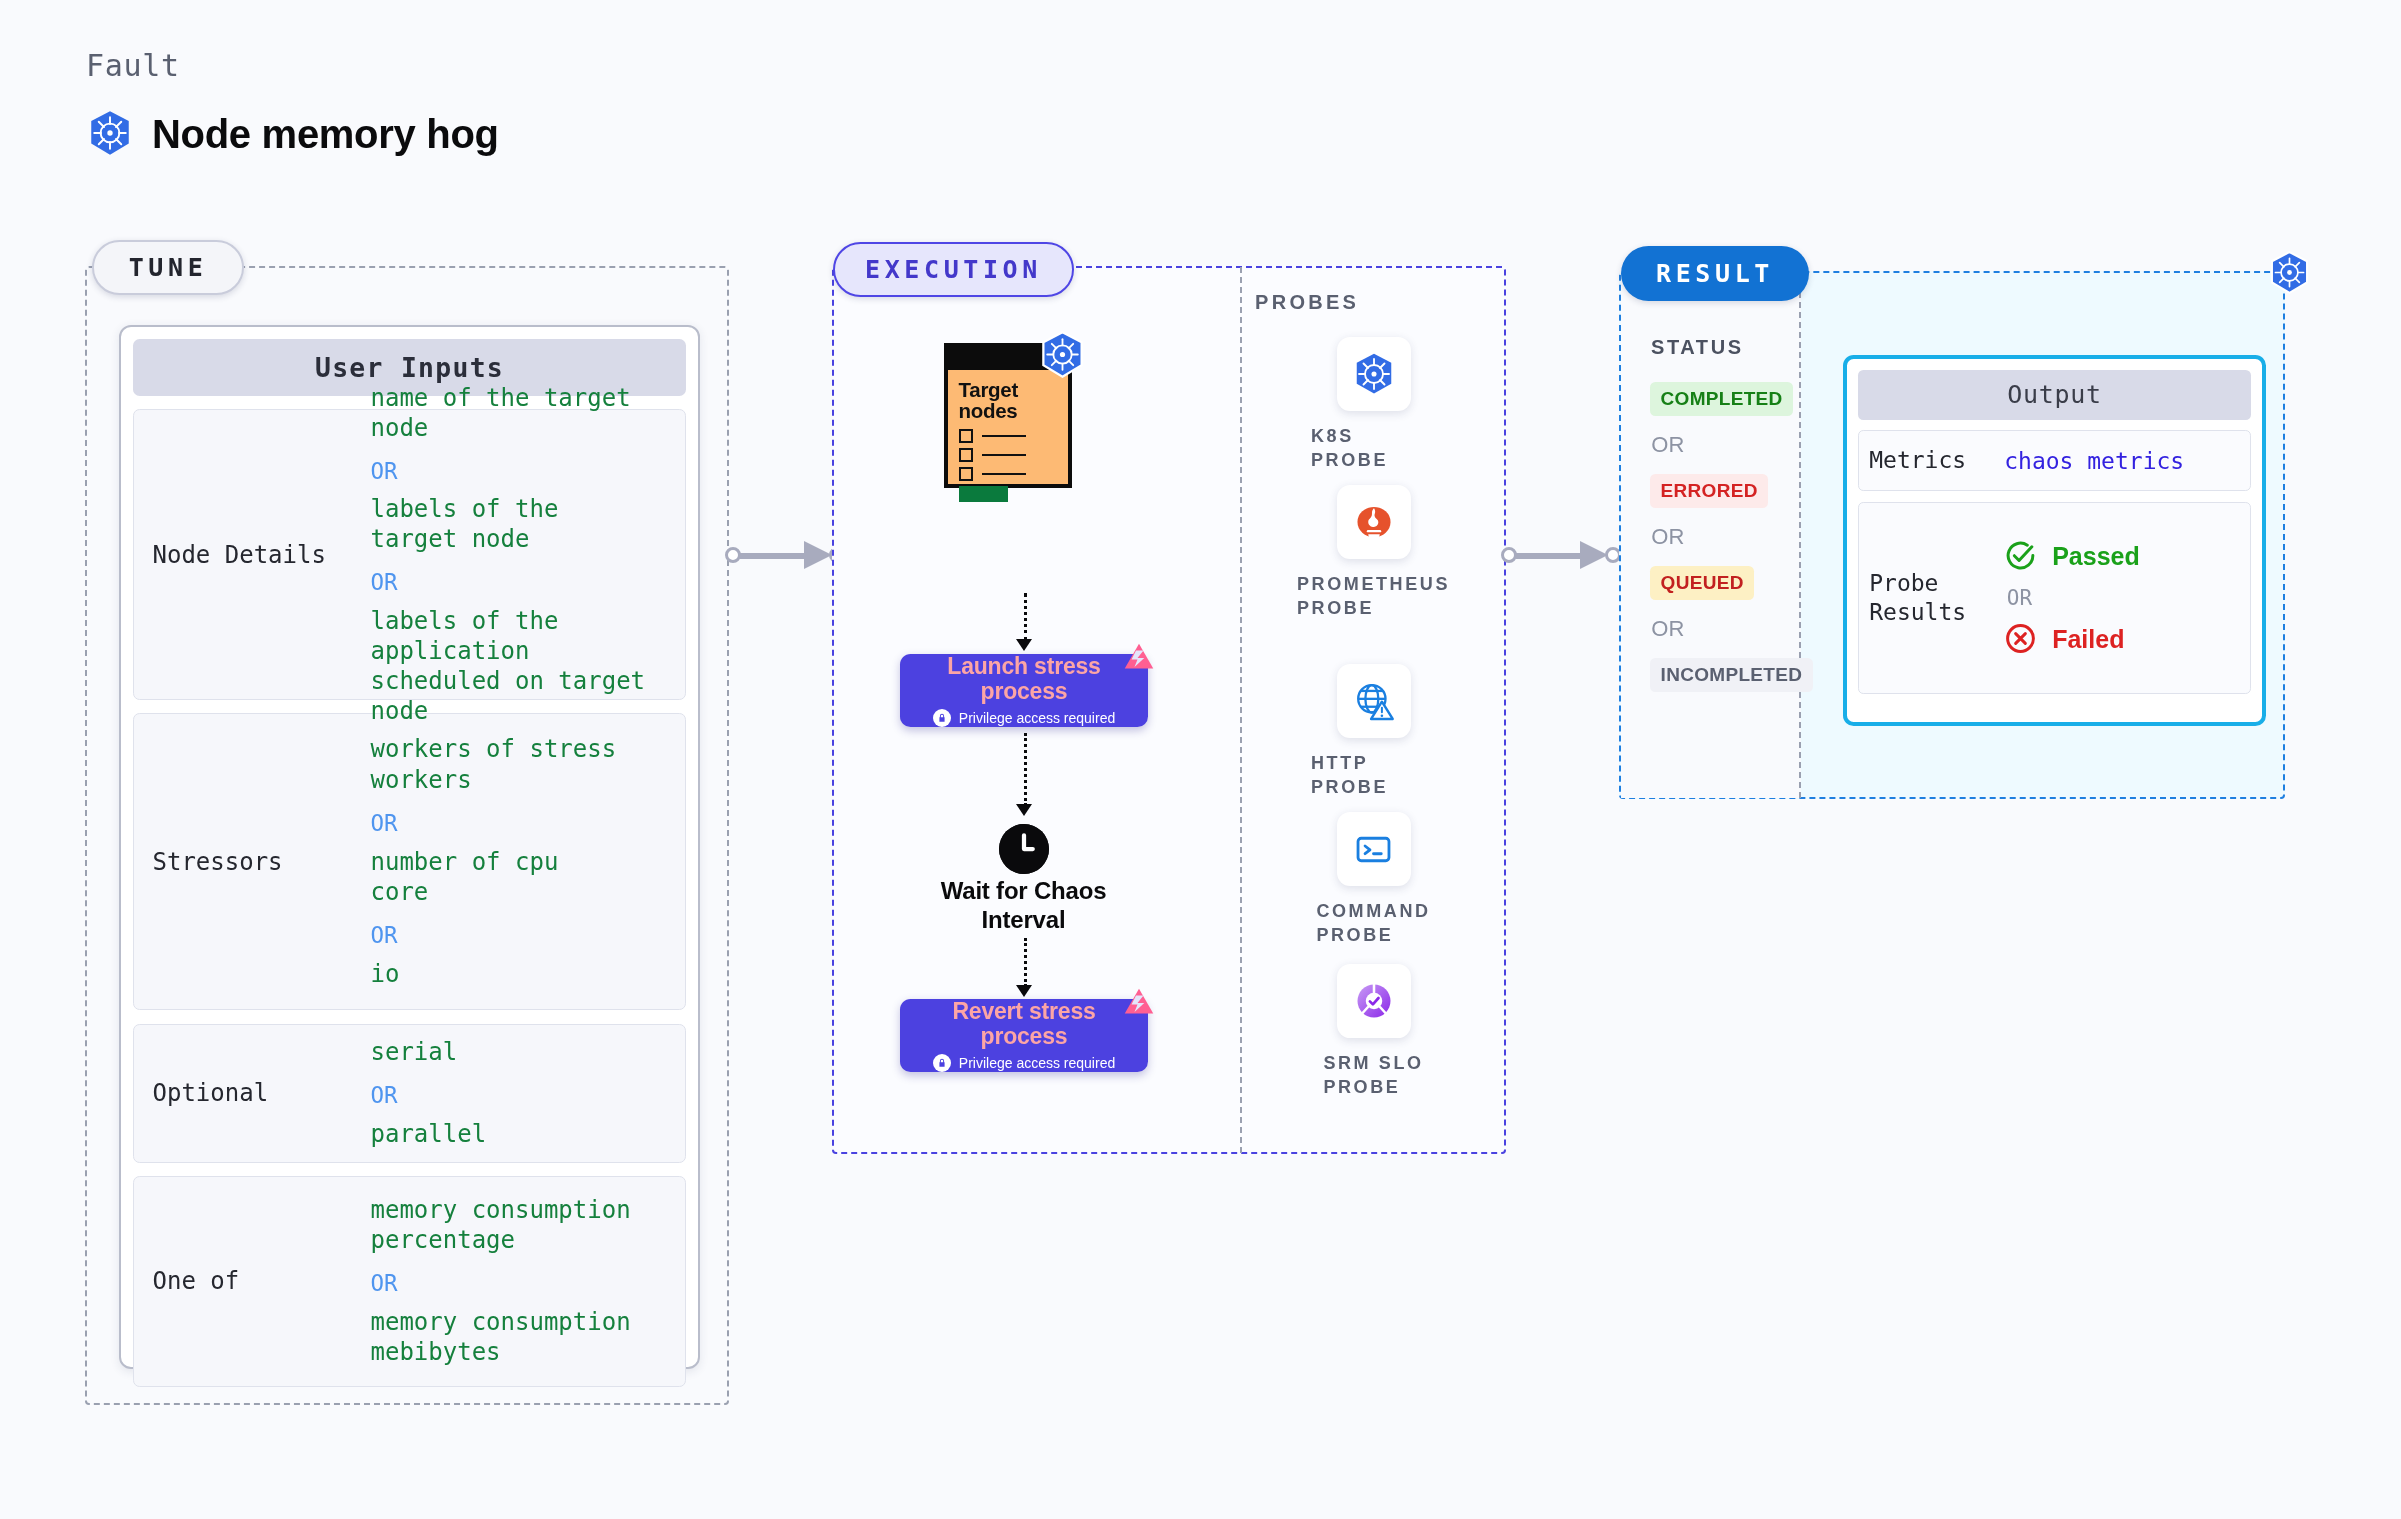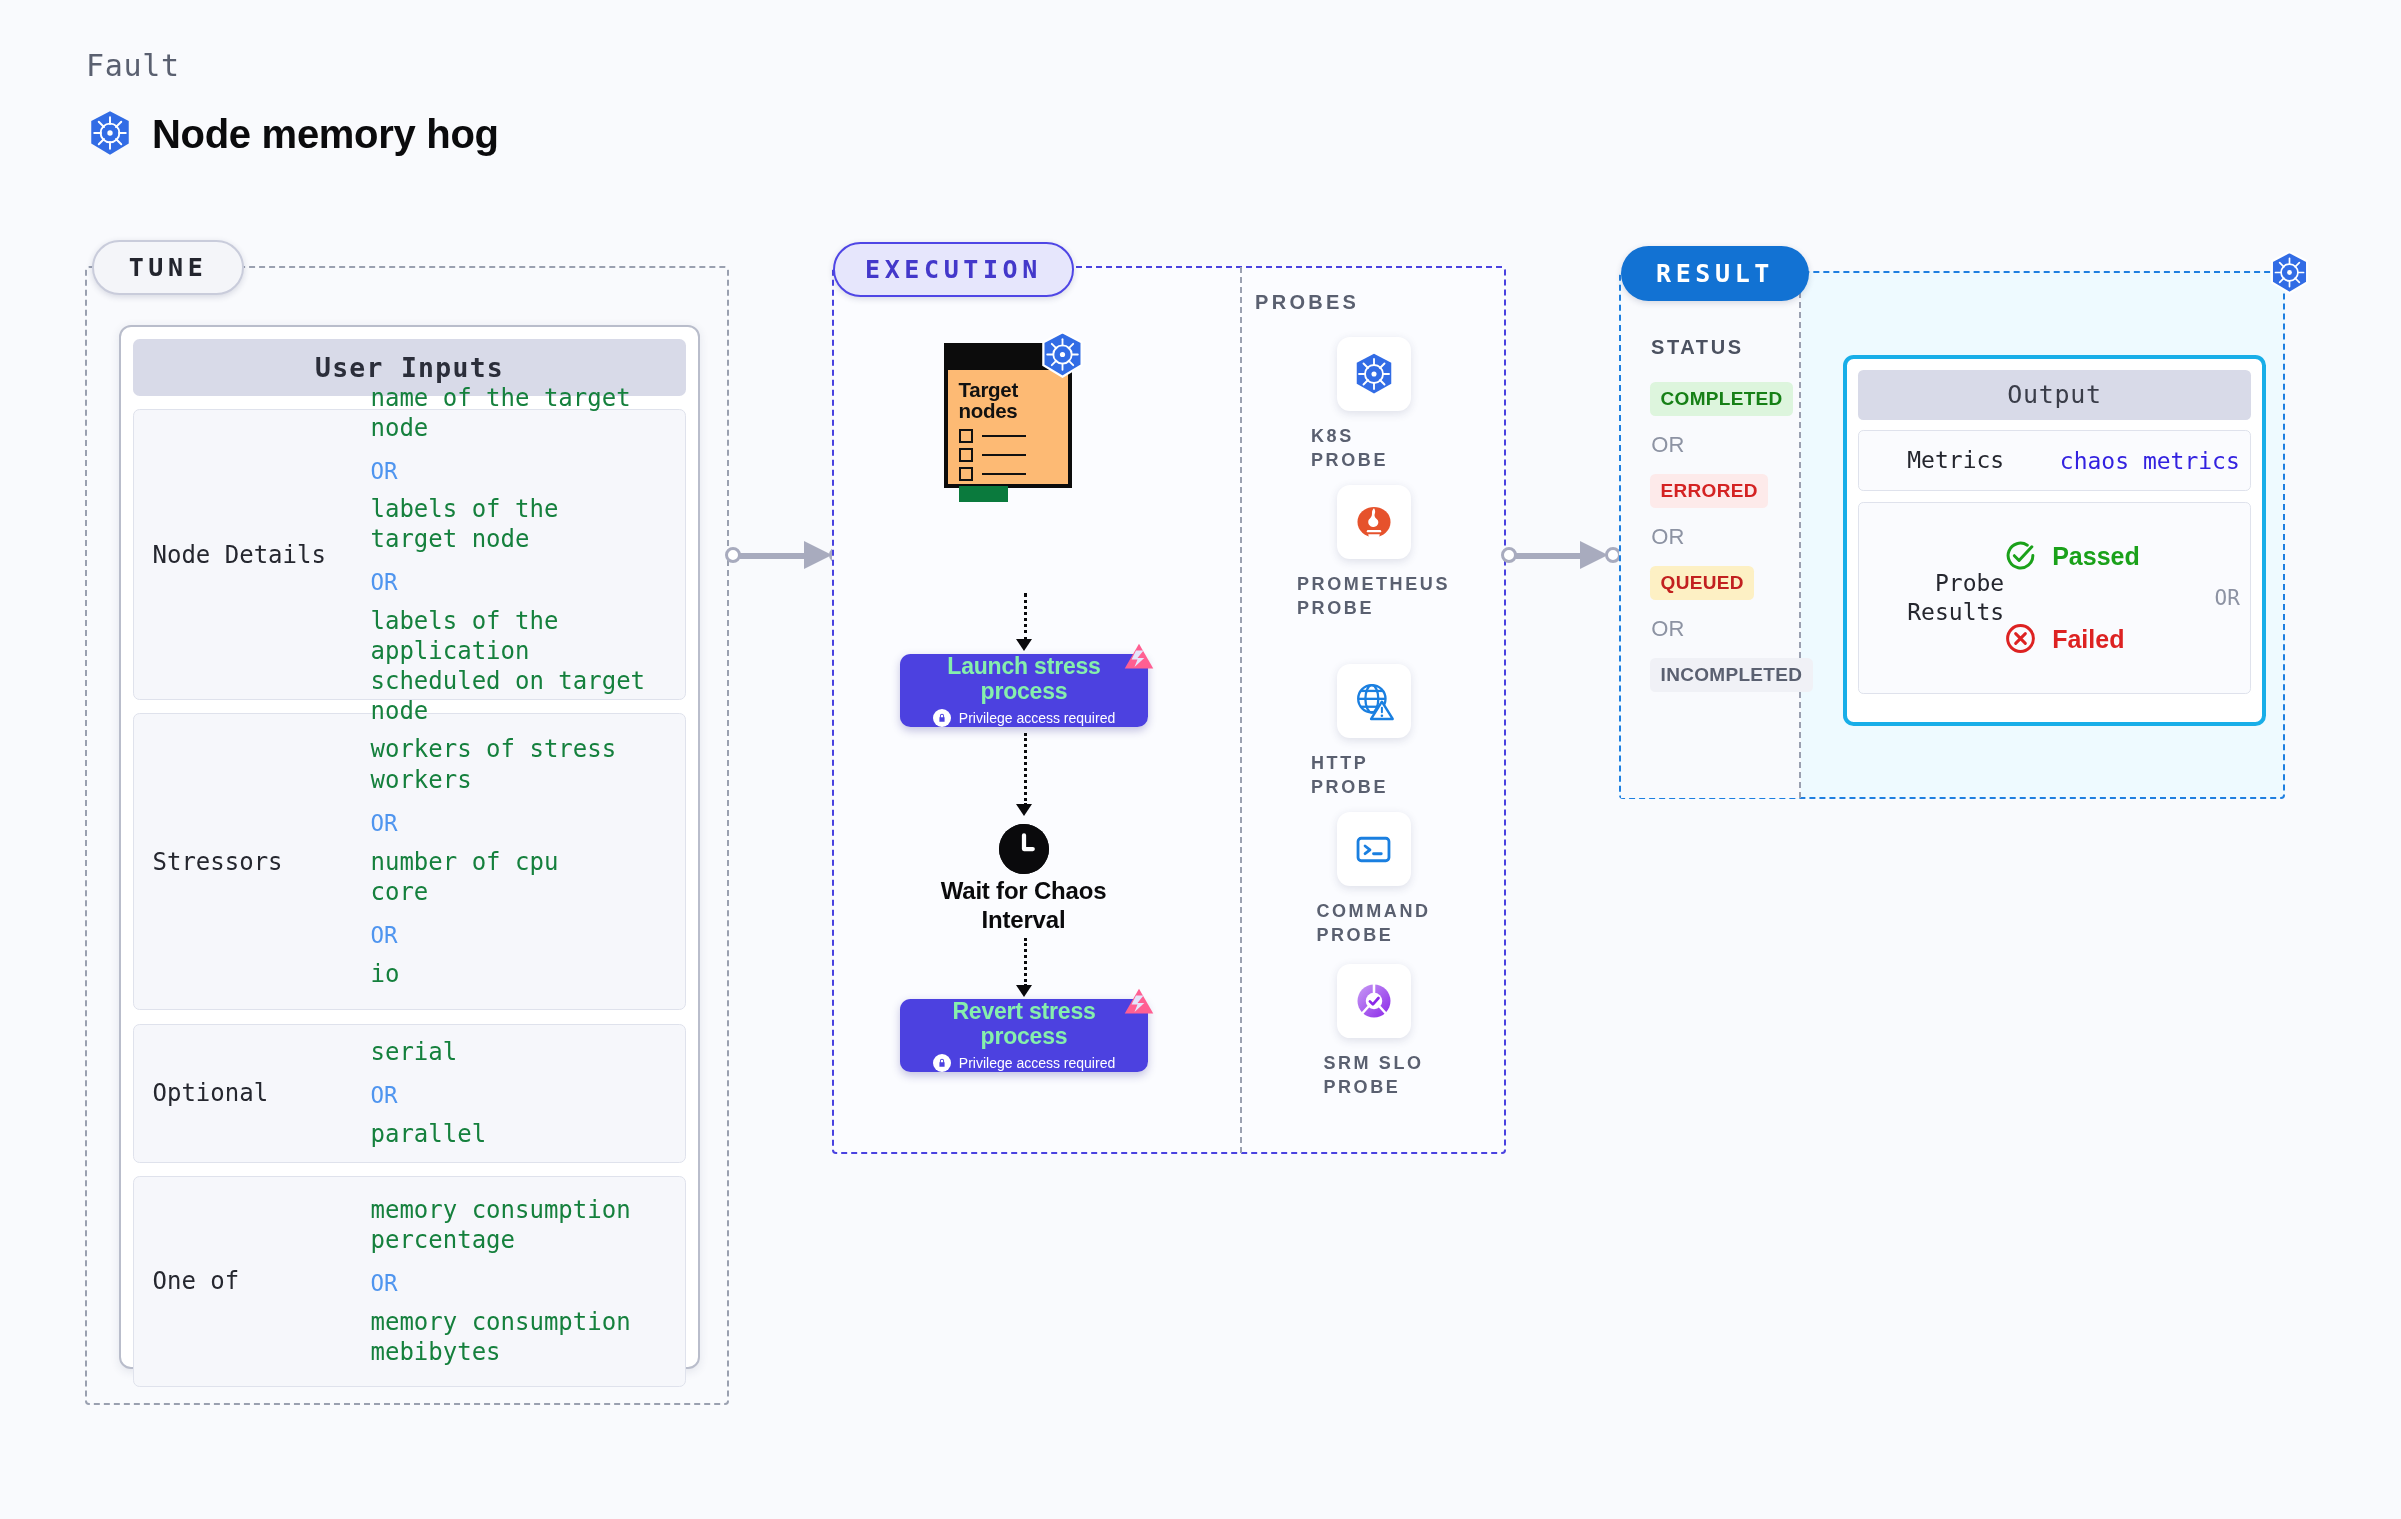--- a/index.html
+++ b/index.html
@@ -152,21 +152,21 @@
   }
 
   .proc-box {
     position: absolute; left: 900px; width: 248px; height: 73px;
     background: #4c41e0; border-radius: 10.6px;
     box-shadow: 0 3.3px 8px rgba(40,30,140,.25);
     display: flex; flex-direction: column; align-items: center; justify-content: center;
   }
   .proc-box .pt {
     font-family: "Liberation Sans", sans-serif; font-weight: bold;
-    font-size: 23px; color: #86efac; line-height: 1.08; text-align: center;
+    font-size: 23px; color: #fca5a5; line-height: 1.08; text-align: center;
     letter-spacing: -0.2px;
   }
   .proc-sub { display: flex; align-items: center; gap: 8px; margin-top: 4.6px; }
   .lock-circ {
     width: 18px; height: 18px; border-radius: 50%; background: #ffffff;
     display: flex; align-items: center; justify-content: center;
   }
   .proc-sub span {
     font-family: "Liberation Sans", sans-serif; font-size: 14px; color: #ffffff;
   }
@@ -217,21 +217,20 @@
   .status-or {
     font-family: "Liberation Sans", sans-serif; font-size: 22px;
     color: #8d93a3; margin: 16px 0 16px 1.3px;
   }
 
   
   .out-card {
     position: absolute; left: 1843px; top: 355px; width: 423px; height: 371px;
     background: #ffffff; border: 4px solid #18aee8; border-radius: 10.6px;
     padding: 10.6px;
-    text-align: right;
   }
   .out-head {
     height: 50px; background: #d8dae8; border-radius: 5.3px;
     display: flex; align-items: center; justify-content: center;
     font-family: "DejaVu Sans Mono", monospace; font-size: 25px;
     color: #3a3d49; letter-spacing: 0.7px;
   }
   .out-row {
     margin-top: 10.6px; background: #fafbfe; border: 1.3px solid #dfe2ec;
     border-radius: 5.3px; display: flex; align-items: center; padding: 13.2px 10.6px;

